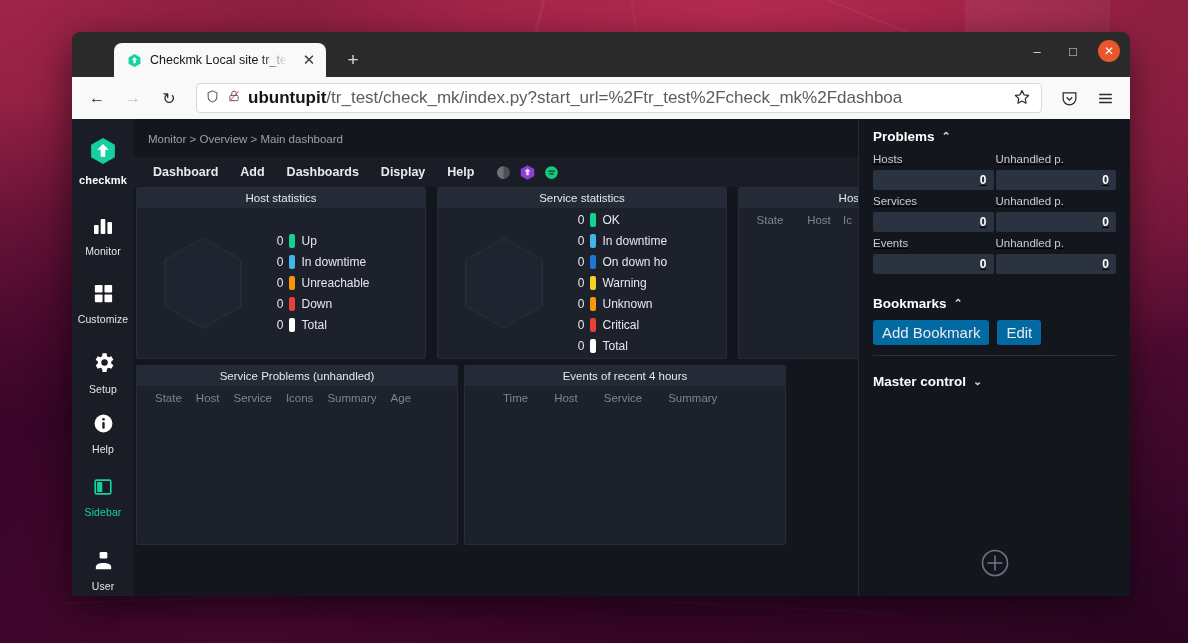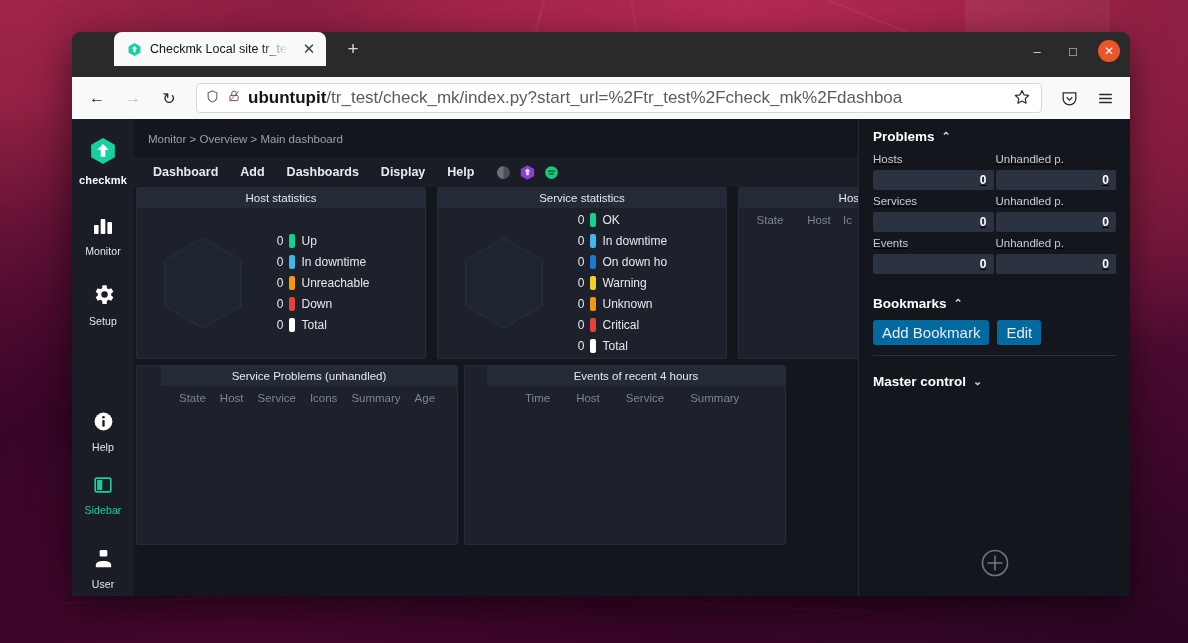--- a/index.html
+++ b/index.html
@@ -29,21 +29,21 @@
     position: absolute; left: 72px; top: 32px;
     width: 1058px; height: 564px;
     background: #2b2a2b;
     border-radius: 9px 9px 0 0;
     box-shadow: 0 12px 38px rgba(0,0,0,.55);
     overflow: hidden;
     display: flex; flex-direction: column;
   }
   .titlebar {
     height: 45px; background: #2b2a2b;
-    display: flex; align-items: flex-start; position: relative; flex: none;
+    display: flex; align-items: flex-end; position: relative; flex: none;
   }
   .tabstrip { display: flex; align-items: flex-end; padding-left: 42px; }
   .tab {
     height: 34px; width: 212px; background: #f9f9fa;
     border-radius: 8px 8px 0 0;
     display: flex; align-items: center; gap: 8px;
     padding: 0 8px 0 12px; position: relative;
   }
   .tab-fav {
     width: 16px; height: 16px; flex: none;
@@ -289,20 +289,31 @@
         <span>
           <svg width="24" height="24" viewBox="0 0 24 24" fill="#ffffff">
             <rect x="3" y="12" width="4.6" height="9" rx="1"></rect>
             <rect x="9.7" y="6" width="4.6" height="15" rx="1"></rect>
             <rect x="16.4" y="9" width="4.6" height="12" rx="1"></rect>
           </svg>
         </span>
         <span class="nav-label">Monitor</span>
       </div>
 
+      <div class="nav-item" style="margin-top:10px">
+        <span>
+          <svg width="23" height="23" viewBox="0 0 24 24" fill="#ffffff">
+            <rect x="3" y="3" width="8" height="8" rx="1"></rect>
+              <rect x="13" y="3" width="8" height="8" rx="1"></rect>
+            <rect x="3" y="13" width="8" height="8" rx="1"></rect>
+              <rect x="13" y="13" width="8" height="8" rx="1"></rect>
+          </svg>
+        </span>
+        <span class="nav-label">Customize</span>
+      </div>
 
       <div class="nav-item" style="margin-top:10px">
         <span>
           <svg width="25" height="25" viewBox="0 0 24 24" fill="#ffffff">
             <path d="M19.4 13a7.6 7.6 0 000-2l2.1-1.6-2-3.5-2.5 1a7.6 7.6 0 00-1.7-1L15 3h-4l-.3 2.9c-.6.25-1.2.58-1.7 1l-2.5-1-2 3.5L6.6 11a7.6 7.6 0 000 2l-2.1 1.6 2 3.5 2.5-1c.5.42 1.1.75 1.7 1L11 21h4l.3-2.9c.6-.25 1.2-.58 1.7-1l2.5 1 2-3.5z"></path>
             <circle cx="13" cy="12" r="3.1" fill="#1a1d25"></circle>
           </svg>
         </span>
         <span class="nav-label">Setup</span>
       </div>
@@ -467,33 +478,33 @@
 
           <div class="dlet" style="left:604px; top:0px; width:290px; height:172px;">
             <div class="dlet-title">Host Problems (u</div>
             <div class="thead">
               <span class="th" style="width:50px">State</span>
               <span class="th" style="width:48px">Host</span>
               <span class="th">Ic</span>
             </div>
           </div>
 
-          <div class="dlet" style="left:2px; top:178px; width:322px; height:180px;padding-left:24px;">
+          <div class="dlet" style="left:2px; top:178px; width:322px; height:180px;">
             <div class="dlet-title">Service Problems (unhandled)</div>
             <div class="thead" style="gap:14px; padding-left:18px">
               <span class="th">State</span>
               <span class="th">Host</span>
               <span class="th">Service</span>
               <span class="th">Icons</span>
               <span class="th">Summary</span>
               <span class="th">Age</span>
             </div>
           </div>
 
-          <div class="dlet" style="left:330px; top:178px; width:322px; height:180px;padding-left:22px;">
+          <div class="dlet" style="left:330px; top:178px; width:322px; height:180px;">
             <div class="dlet-title">Events of recent 4 hours</div>
             <div class="thead" style="gap:26px; padding-left:38px">
               <span class="th">Time</span>
               <span class="th">Host</span>
               <span class="th">Service</span>
               <span class="th">Summary</span>
             </div>
           </div>
 
         </div>

